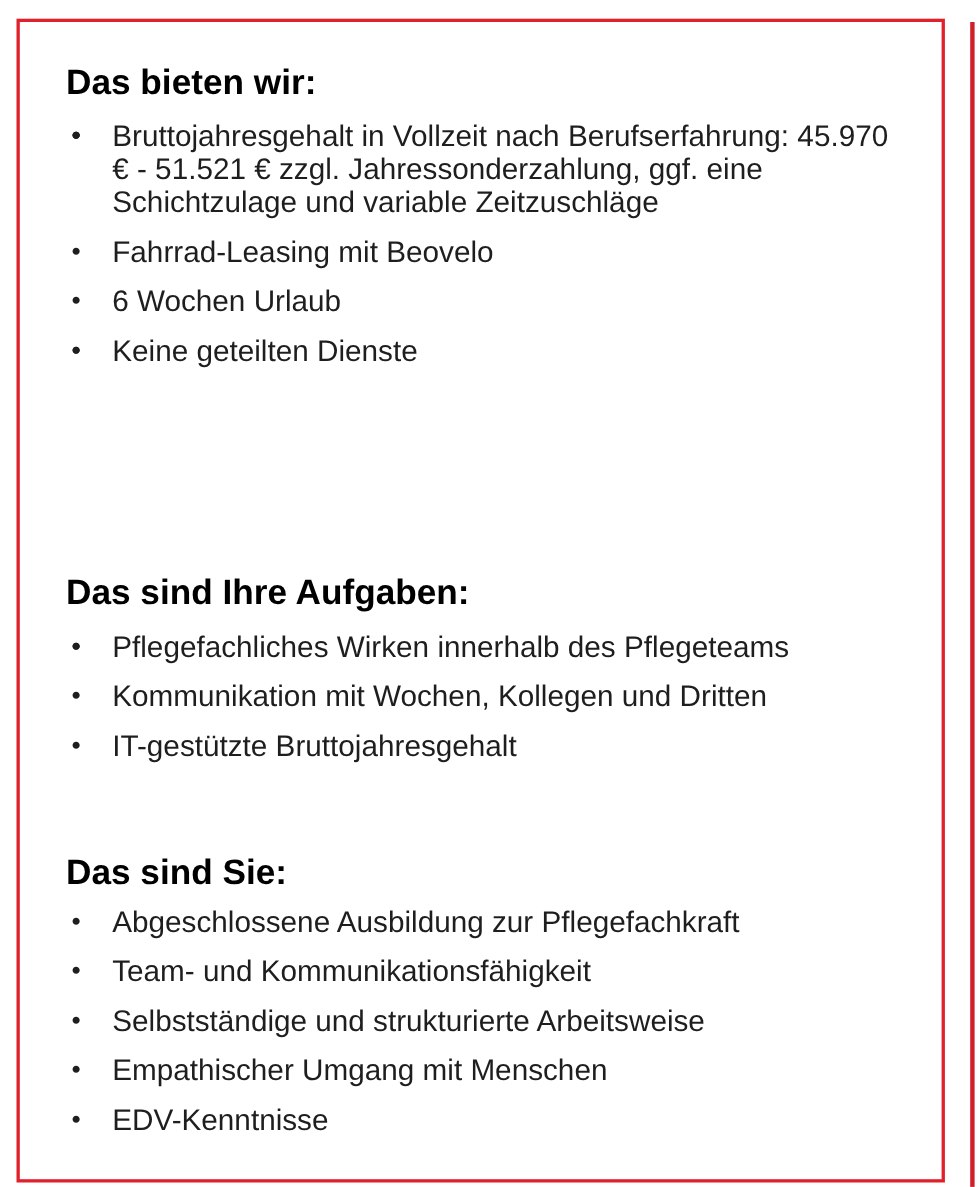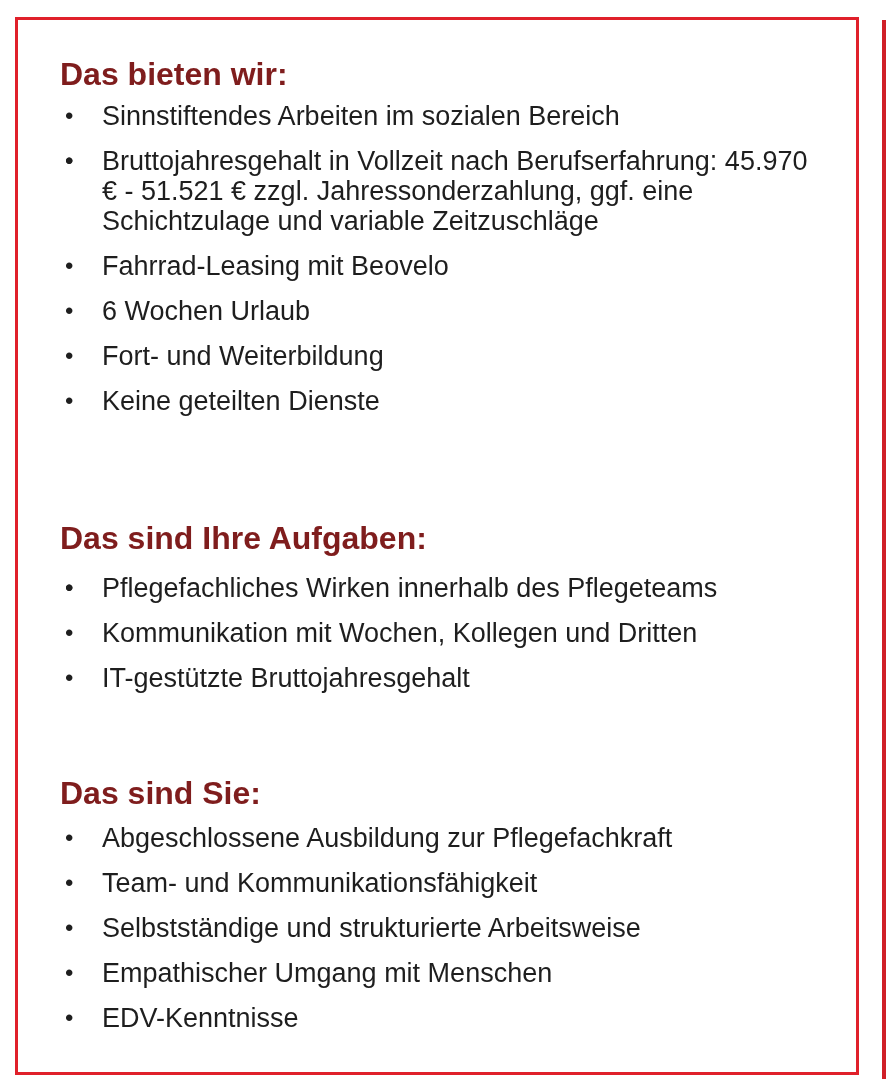--- a/index.html
+++ b/index.html
@@ -9,45 +9,45 @@
   }
   .box {
     position:absolute; left:15px; top:17px; width:838px; height:1052px;
     border:3px solid #e0202a; box-sizing:content-box; background:#fff;
   }
   .edge {
     position:absolute; left:882px; top:20px; width:4px; height:1059px; background:#d01f28;
   }
   .section { position:absolute; left:60px; width:770px; }
   .heading {
-    font-weight:bold; color:#7f1d1d; font-size:32px; line-height:40px; margin:0;
+    font-weight:bold; color:#000000; font-size:32px; line-height:40px; margin:0;
   }
   ul { list-style:none; margin:0; padding:0; }
   li {
     position:relative; padding-left:42px; font-size:27px; line-height:30px; color:#1e1e1e;
   }
   li .bullet {
     position:absolute; left:5px; top:0; font-size:24px; line-height:30px;
   }
 </style>
 </head>
 <body>
 
 <div class="box"></div>
 <div class="edge"></div>
 
 <div class="section" style="top:54px;">
   <h2 class="heading">Das bieten wir:</h2>
   <ul>
-    <li style="margin-top:7px;"><span class="bullet">•</span><span>Sinnstiftendes Arbeiten im sozialen Bereich</span></li>
+    <li style="margin-top:7px;"><span class="bullet">•</span></li>
     <li style="margin-top:15px;"><span class="bullet">•</span></li>
     <li style="margin-top:15px; width:715px;"><span class="bullet">•</span><span>Bruttojahresgehalt in Vollzeit nach Berufserfahrung: 45.970 € - 51.521 € zzgl. Jahressonderzahlung, ggf. eine Schichtzulage und variable Zeitzuschläge</span></li>
     <li style="margin-top:15px;"><span class="bullet">•</span><span>Fahrrad-Leasing mit Beovelo</span></li>
     <li style="margin-top:15px;"><span class="bullet">•</span><span>6 Wochen Urlaub</span></li>
-    <li style="margin-top:15px;"><span class="bullet">•</span><span>Fort- und Weiterbildung</span></li>
+    <li style="margin-top:15px;"><span class="bullet">•</span></li>
     <li style="margin-top:15px;"><span class="bullet">•</span><span>Keine geteilten Dienste</span></li>
   </ul>
 </div>
 
 <div class="section" style="top:518px;">
   <h2 class="heading">Das sind Ihre Aufgaben:</h2>
   <ul>
     <li style="margin-top:10px;"><span class="bullet">•</span></li>
     <li style="margin-top:15px;"><span class="bullet">•</span><span>Pflegefachliches Wirken innerhalb des Pflegeteams</span></li>
     <li style="margin-top:15px;"><span class="bullet">•</span><span>Kommunikation mit Wochen, Kollegen und Dritten</span></li>

